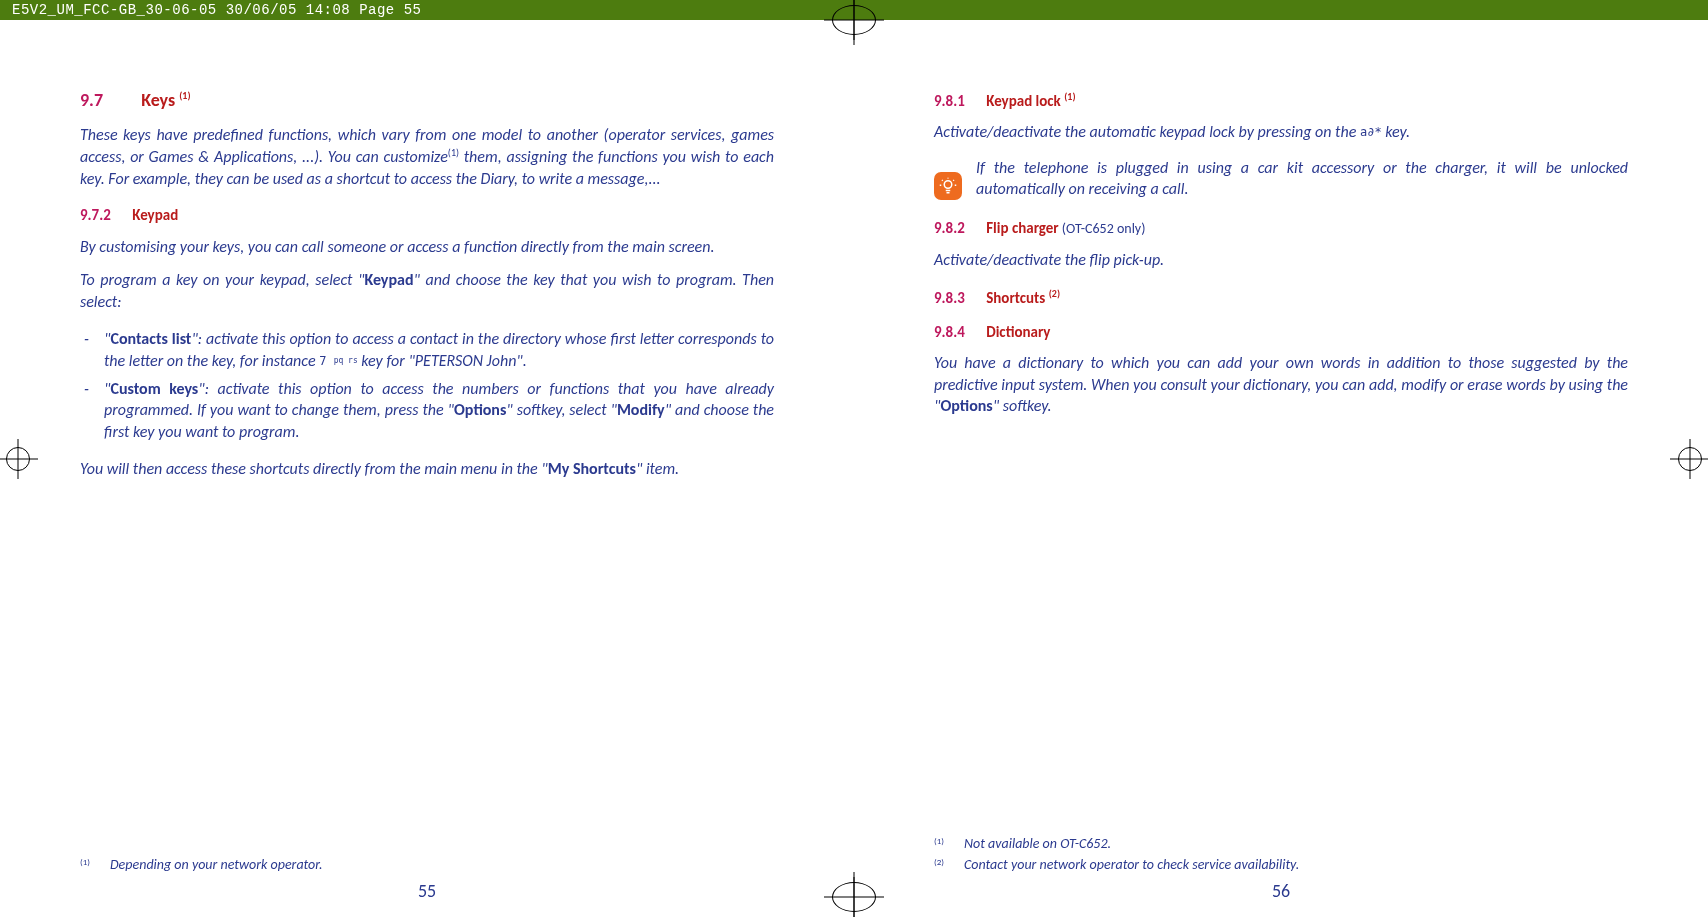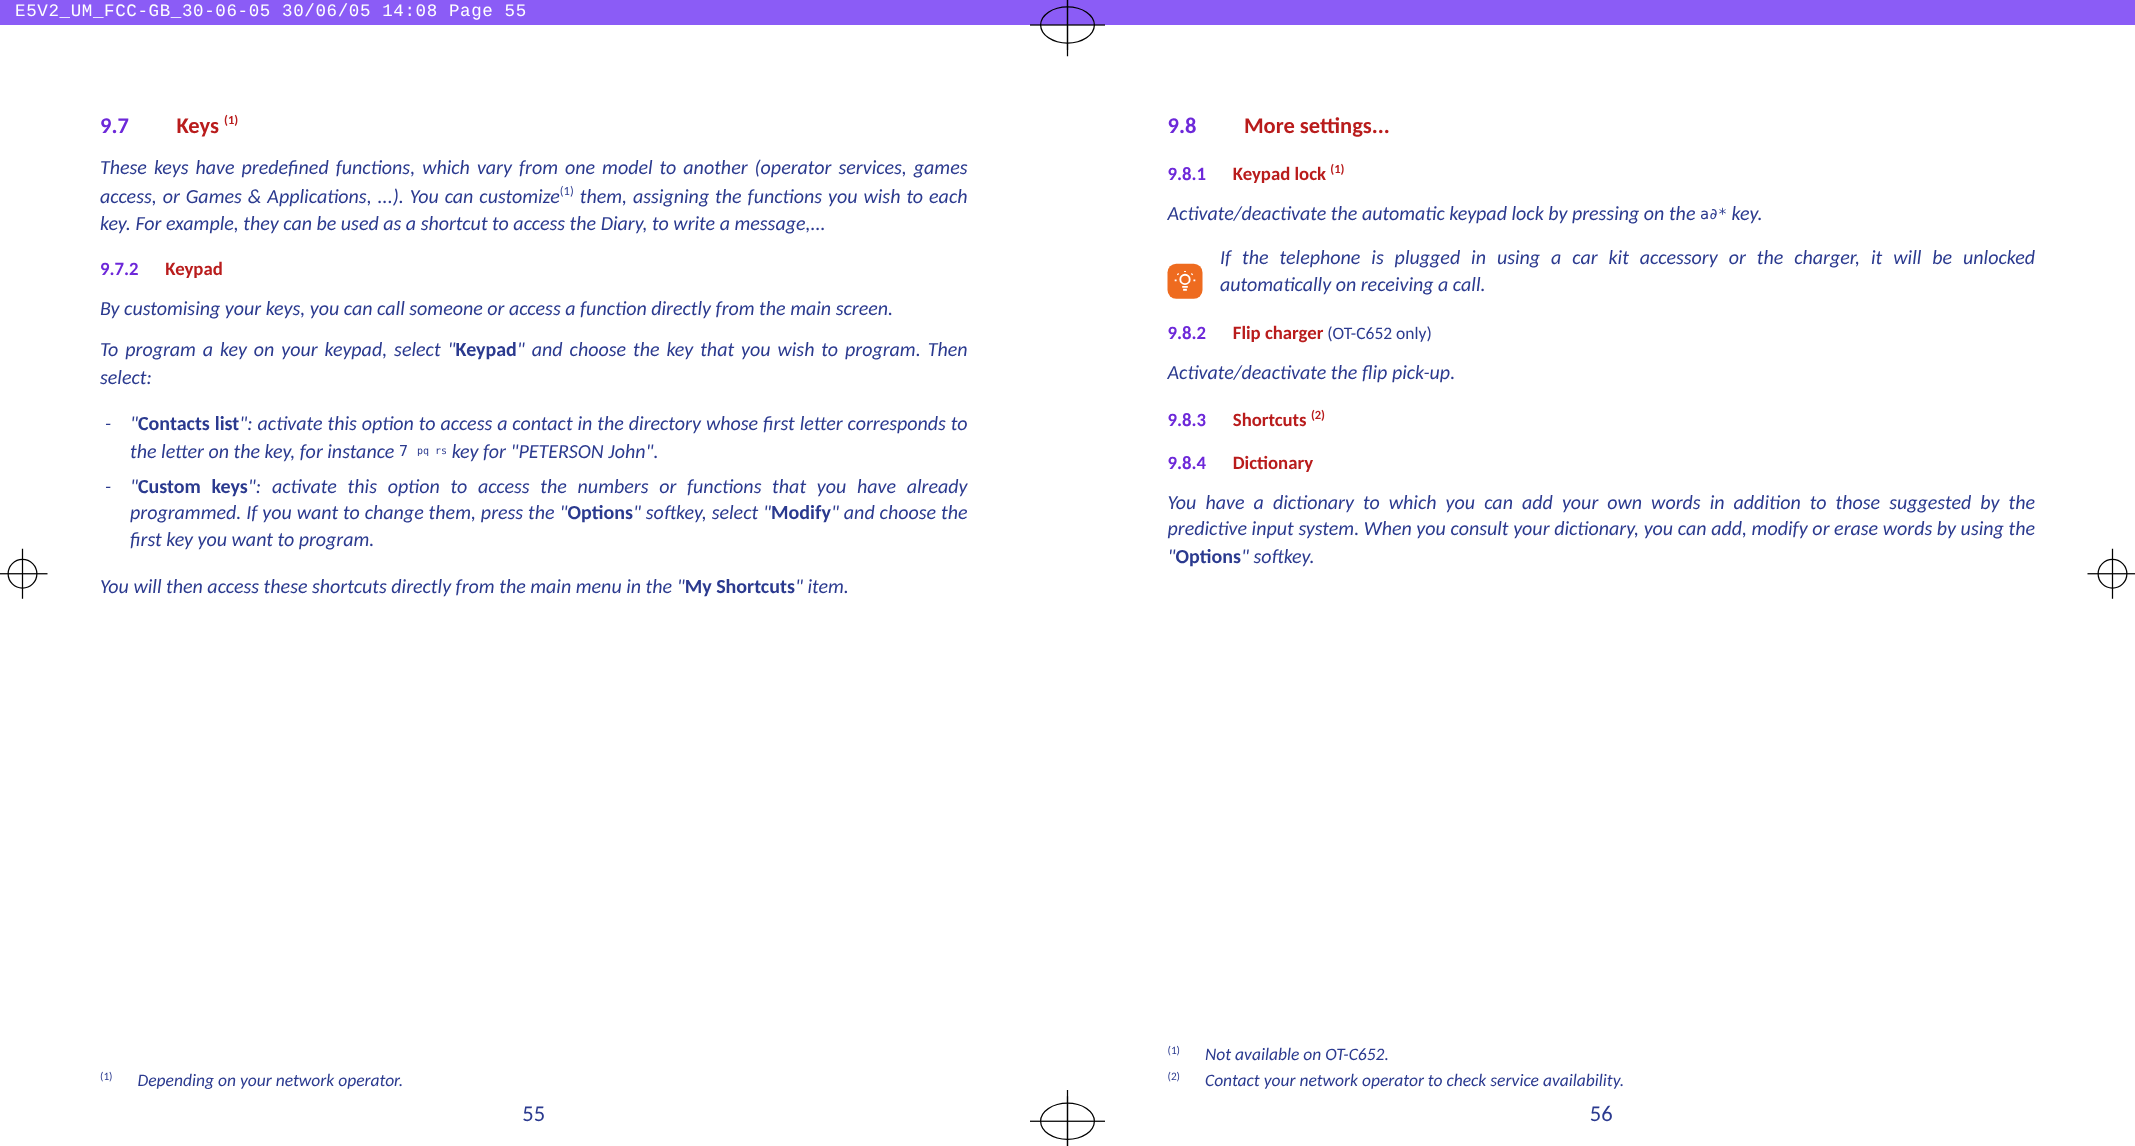--- a/index.html
+++ b/index.html
@@ -12,21 +12,21 @@
     height: 917px;
     overflow: hidden;
     position: relative;
   }
   .header {
     position: absolute;
     top: 0;
     left: 0;
     right: 0;
     height: 20px;
-    background: #8b5cf6;
+    background: #4d7c0f;
     color: #fff;
     font-family: "Courier New", monospace;
     font-size: 14px;
     padding: 2px 12px;
     letter-spacing: 0.5px;
     box-sizing: border-box;
   }
   .crop-marks-top,
   .crop-marks-bottom {
     position: absolute;
@@ -135,21 +135,21 @@
     font-size: 16px;
     line-height: 1.35;
     color: #2b3a8f;
     font-style: italic;
     font-weight: 300;
     display: flex;
     flex-direction: column;
     position: relative;
   }
   .section-num-orange {
-    color: #6d28d9;
+    color: #be185d;
     font-weight: 600;
     font-style: normal;
   }
   .section-title-blue {
     color: #b91c1c;
     font-weight: 700;
     font-style: normal;
   }
   h2.main-section {
     font-size: 18px;
@@ -310,24 +310,20 @@
       <div class="fn-row">
         <span class="fn-mark">(1)</span>
         <span>Depending on your network operator.</span>
       </div>
     </div>
 
     <div class="pagenum">55</div>
   </div>
 
   <div class="page">
-    <h2 class="main-section">
-      <span class="section-num-orange">9.8</span>
-      <span class="section-title-blue">More settings...</span>
-    </h2>
 
     <h3 class="sub-section">
       <span class="section-num-orange">9.8.1</span>
       <span class="section-title-blue">Keypad lock</span>
       <sup class="fn section-title-blue">(1)</sup>
     </h3>
 
     <p>
       <span>Activate/deactivate the automatic keypad lock by pressing on the </span><span class="key-glyph">a∂*</span><span> key.</span>
     </p>

